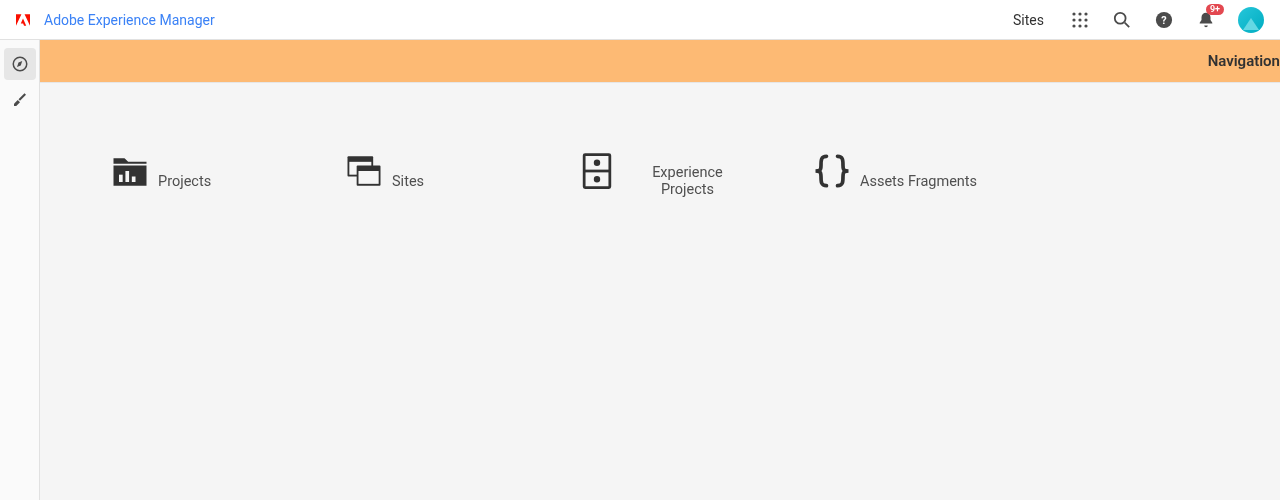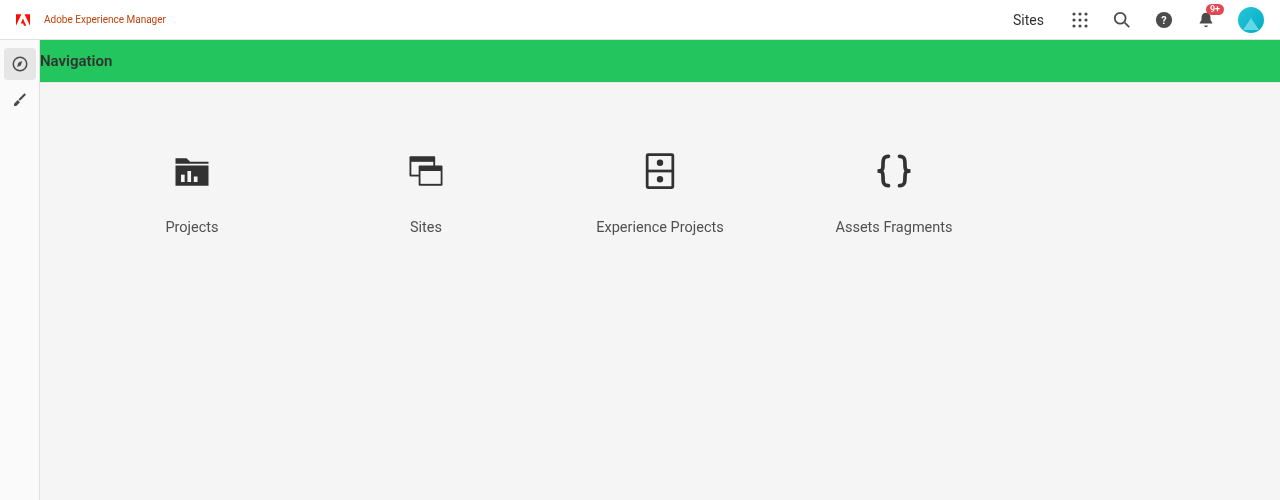--- a/index.html
+++ b/index.html
@@ -20,22 +20,22 @@
       padding: 0 16px;
       border-bottom: 1px solid #e1e1e1;
       background: #fff;
     }
     .logo {
       width: 14px;
       height: 14px;
       margin-right: 14px;
     }
     .app-title {
-      font-size: 10px;
-      color: #c2410c;
+      font-size: 14px;
+      color: #3b82f6;
       flex: 0 0 auto;
     }
     .topbar-spacer { flex: 1; }
     .context-label {
       font-size: 14px;
       color: #323232;
       margin-right: 26px;
     }
     .topbar-icons {
       display: flex;
@@ -120,43 +120,42 @@
     .main {
       flex: 1;
       display: flex;
       flex-direction: column;
       background: #f5f5f5;
     }
     .main-header {
       height: 43px;
       display: flex;
       align-items: center;
-      justify-content: flex-start;
+      justify-content: flex-end;
       border-bottom: 1px solid #e6e6e6;
-      background: #22c55e;
+      background: #fdba74;
     }
     .main-header-title {
       font-size: 15px;
       font-weight: 600;
       color: #323232;
     }
 
     .tiles {
       flex: 1;
       padding: 60px 40px 40px 40px;
       display: grid;
       grid-template-columns: repeat(5, 1fr);
       gap: 36px 10px;
       justify-items: center;
       align-content: start;
     }
     .tile {
       width: 180px;
       display: flex;
-      flex-direction: column;
       align-items: center;
       cursor: pointer;
       position: relative;
     }
     .tile-icon-wrap {
       width: 56px;
       height: 56px;
       display: flex;
       align-items: center;
       justify-content: center;

